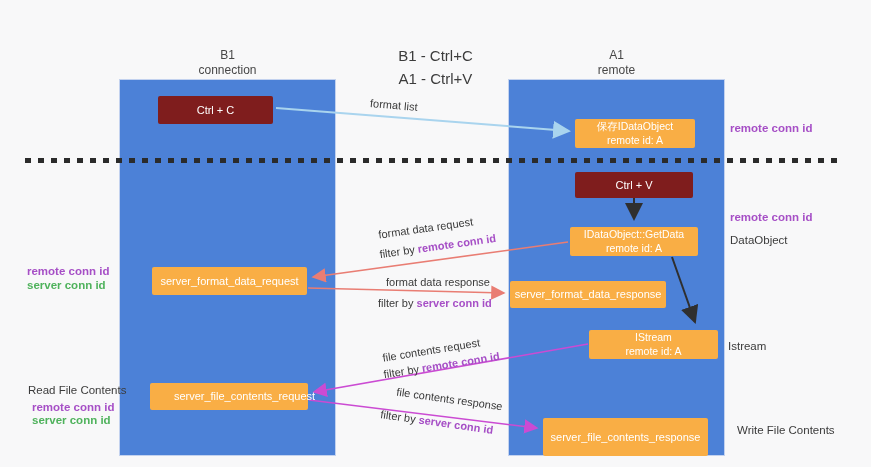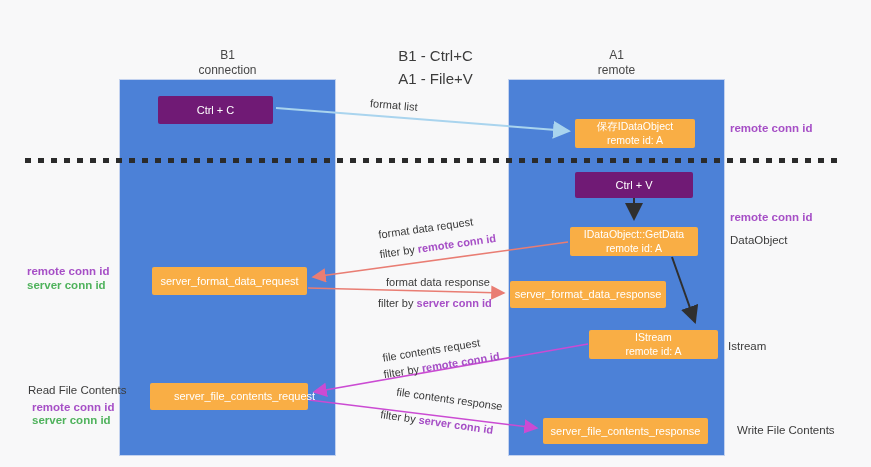--- a/index.html
+++ b/index.html
@@ -27,36 +27,36 @@
     left:25px;top:158px;width:812px;height:5px;z-index:4;
     background:repeating-linear-gradient(90deg,#2b2b2b 0 6px,transparent 6px 13px);
   }
   .box{
     display:flex;flex-direction:column;align-items:center;justify-content:center;
     text-align:center;color:#fff;font-size:11px;line-height:1.3;
     border-radius:2px;z-index:3;box-sizing:border-box;white-space:nowrap;
   }
   .box.two{font-size:10.5px;line-height:1.25;}
   .orange{background:#f9ae45;}
-  .green{background:#701a75;}
+  .green{background:#7f1d1d;}
   svg.arrows{left:0;top:0;z-index:2;}
   .lbl{
     font-size:11px;white-space:nowrap;color:#3a3a3a;z-index:5;
     transform-origin:center center;
   }
   .side{font-size:11.5px;white-space:nowrap;z-index:5;}
   .purple{color:#a64fc6;font-weight:bold;}
   .greentx{color:#4fb25c;font-weight:bold;}
 </style>
 </head>
 <body>
 
 <div class="abs title">
   <div>B1 - Ctrl+C</div>
-  <div>A1 - File+V</div>
+  <div>A1 - Ctrl+V</div>
 </div>
 
 <div class="abs lane-header" style="left:119px;">
   <div>B1</div>
   <div>connection</div>
 </div>
 <div class="abs lane-header" style="left:508px;">
   <div>A1</div>
   <div>remote</div>
 </div>
@@ -118,21 +118,21 @@
 
 <div class="abs box orange two" style="left:589px;top:330px;width:129px;height:29px;">
   <span>IStream</span>
   <span>remote id: A</span>
 </div>
 
 <div class="abs box orange" style="left:150px;top:383px;width:158px;height:27px;padding-left:31px;">
   <span>server_file_contents_request</span>
 </div>
 
-<div class="abs box orange" style="left:543px;top:418px;width:165px;height:26px;">
+<div class="abs box orange" style="left:543px;top:418px;width:165px;height:38px;">
   <span>server_file_contents_response</span>
 </div>
 
 <div class="abs lbl" style="left:370px;top:99px;transform:rotate(5deg);">format list</div>
 
 <div class="abs lbl" style="left:378px;top:222px;transform:rotate(-8deg);">format data request</div>
 <div class="abs lbl" style="left:379px;top:240px;transform:rotate(-8deg);">
   <span>filter by </span><span class="purple">remote conn id</span>
 </div>
 

